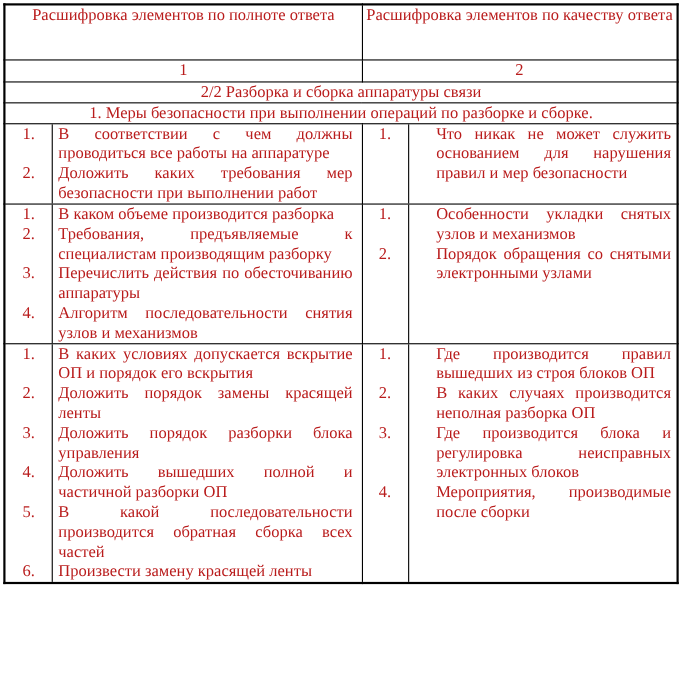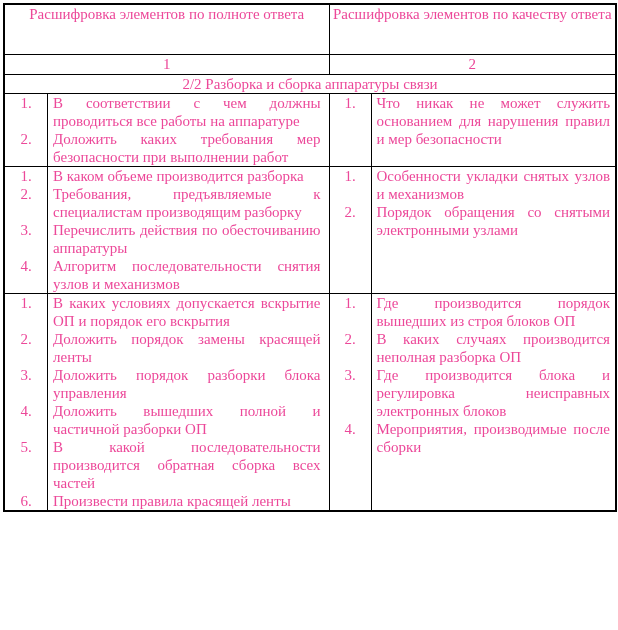--- a/index.html
+++ b/index.html
@@ -10,21 +10,21 @@
     background: #ffffff;
     overflow: hidden;
   }
   .doc {
     box-sizing: border-box;
     width: 618px;
     height: 630px;
     padding: 3px;
     font-family: "Liberation Serif", "DejaVu Serif", serif;
     font-size: 15px;
-    color: #ec4899;
+    color: #b91c1c;
   }
   table.grid {
     border-collapse: collapse;
     table-layout: fixed;
     width: 612px;
     border: 2px solid #000;
   }
   table.grid td {
     border: 1px solid #000;
     padding: 0;
@@ -68,21 +68,21 @@
     text-align: center;
     flex: 0 0 42px;
   }
   td.half-r .item .num { flex-basis: 41px; }
   .item .txt {
     flex: 1;
     text-align: justify;
     text-align-last: left;
     padding: 0 8px 0 6px;
   }
-  td.half-r .item .txt { padding: 0 5px 0 6px; }
+  td.half-r .item .txt { padding: 0 5px 0 6px; margin-left: 20px; }
 </style>
 </head>
 <body>
 
 <div class="doc">
   <table class="grid">
     <colgroup>
       <col class="c-left">
       <col class="c-right">
     </colgroup>
@@ -93,20 +93,23 @@
       </tr>
       <tr class="num-row">
         <td>1</td>
         <td>2</td>
       </tr>
       <tr>
         <td class="topic-cell" colspan="2">2/2 Разборка и сборка аппаратуры связи</td>
       </tr>
     </tbody>
     <tbody id="sections">
+        <tr class="section-row">
+          <td class="section-title" colspan="2">1. Меры безопасности при выполнении операций по разборке и сборке.</td>
+        </tr>
         <tr class="content-row">
           <td class="content-cell half-l">
             <div class="item">
               <div class="num">1.</div>
               <div class="txt">В соответствии с чем должны проводиться все работы на аппаратуре</div>
             </div>
             <div class="item">
               <div class="num">2.</div>
               <div class="txt">Доложить каких требования мер безопасности при выполнении работ</div>
             </div>
@@ -165,27 +168,27 @@
             <div class="item">
               <div class="num">4.</div>
               <div class="txt">Доложить вышедших полной и частичной разборки ОП</div>
             </div>
             <div class="item">
               <div class="num">5.</div>
               <div class="txt">В какой последовательности производится обратная сборка всех частей</div>
             </div>
             <div class="item">
               <div class="num">6.</div>
-              <div class="txt">Произвести правила красящей ленты</div>
+              <div class="txt">Произвести замену красящей ленты</div>
             </div>
           </td>
           <td class="content-cell half-r">
             <div class="item">
               <div class="num">1.</div>
-              <div class="txt">Где производится порядок вышедших из строя блоков ОП</div>
+              <div class="txt">Где производится правил вышедших из строя блоков ОП</div>
             </div>
             <div class="item">
               <div class="num">2.</div>
               <div class="txt">В каких случаях производится неполная разборка ОП</div>
             </div>
             <div class="item">
               <div class="num">3.</div>
               <div class="txt">Где производится блока и регулировка неисправных электронных блоков</div>
             </div>
             <div class="item">

